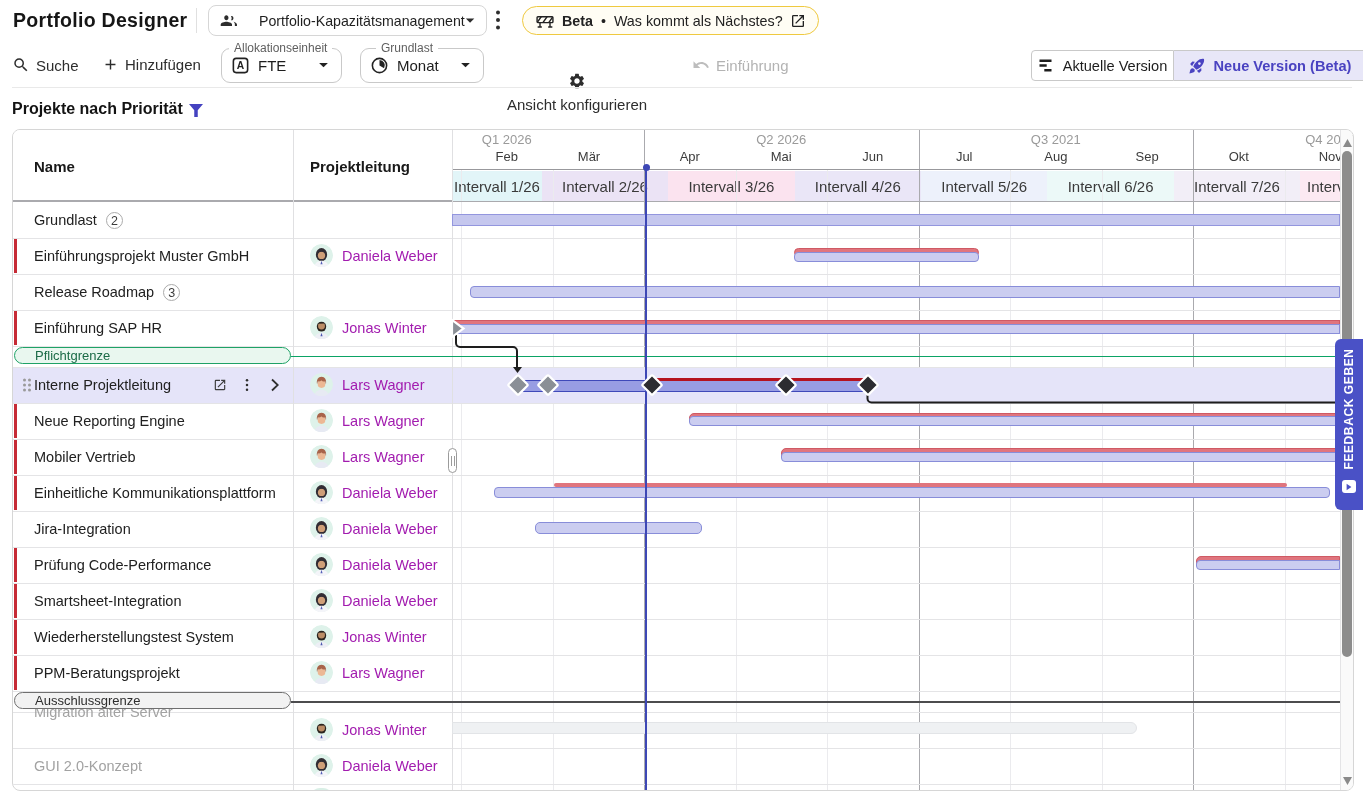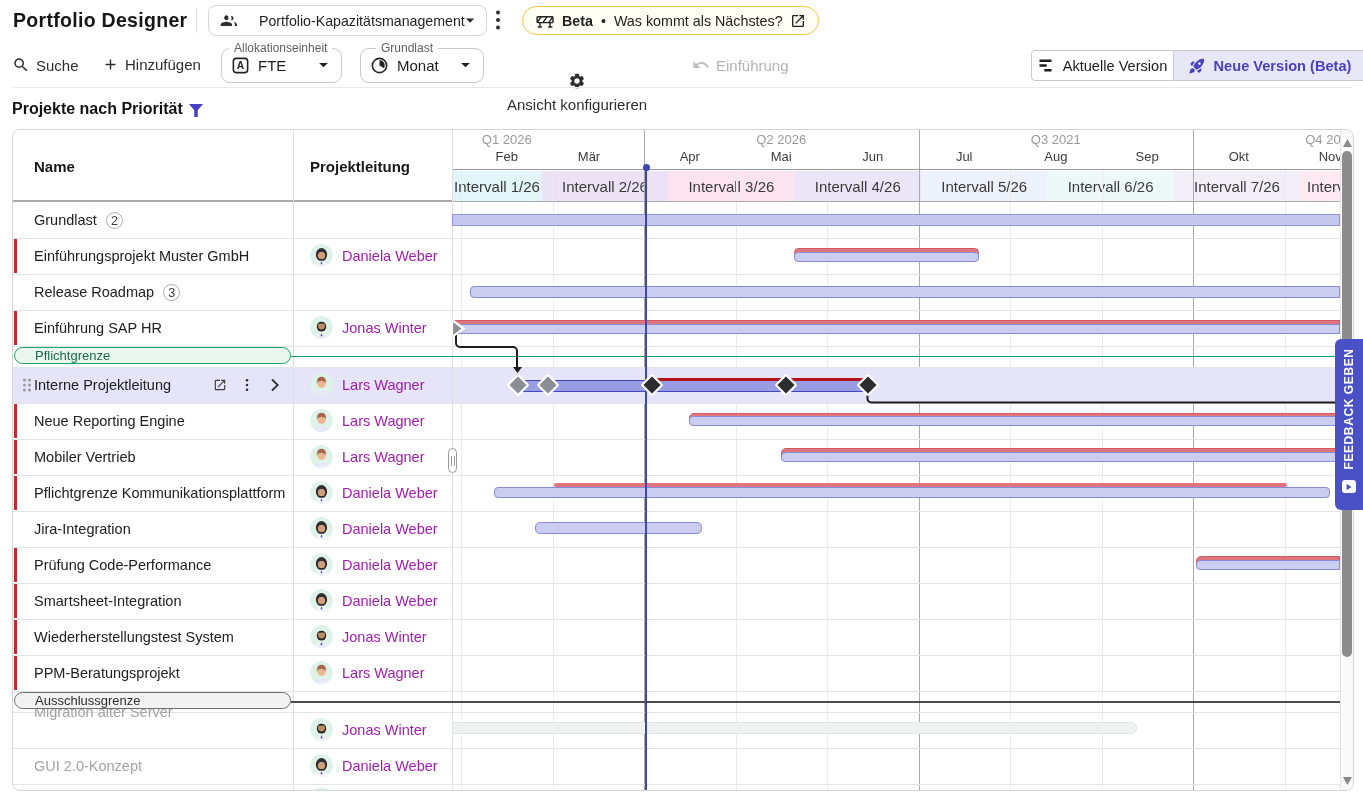--- a/index.html
+++ b/index.html
@@ -292,21 +292,21 @@
         <use href="#avL"></use>
       </svg>Lars Wagner</div>
 <div class="hline" style="left:0;top:345px;width:1327px"></div>
 <div class="redbar" style="top:310px;height:34px;background:#c62a35"></div>
 <div class="rowname" style="top:319px">Mobiler Vertrieb</div>
 <div class="leader" style="top:315px"><svg class="av" width="23" height="23">
         <use href="#avL"></use>
       </svg>Lars Wagner</div>
 <div class="hline" style="left:0;top:381px;width:1327px"></div>
 <div class="redbar" style="top:346px;height:34px;background:#c62a35"></div>
-<div class="rowname" style="top:355px">Pflichtgrenze Kommunikationsplattform</div>
+<div class="rowname" style="top:355px">Einheitliche Kommunikationsplattform</div>
 <div class="leader" style="top:351px"><svg class="av" width="23" height="23">
         <use href="#avD"></use>
       </svg>Daniela Weber</div>
 <div class="hline" style="left:0;top:417px;width:1327px"></div>
 <div class="rowname" style="top:391px">Jira-Integration</div>
 <div class="leader" style="top:387px"><svg class="av" width="23" height="23">
         <use href="#avD"></use>
       </svg>Daniela Weber</div>
 <div class="hline" style="left:0;top:453px;width:1327px"></div>
 <div class="redbar" style="top:418px;height:34px;background:#c62a35"></div>

